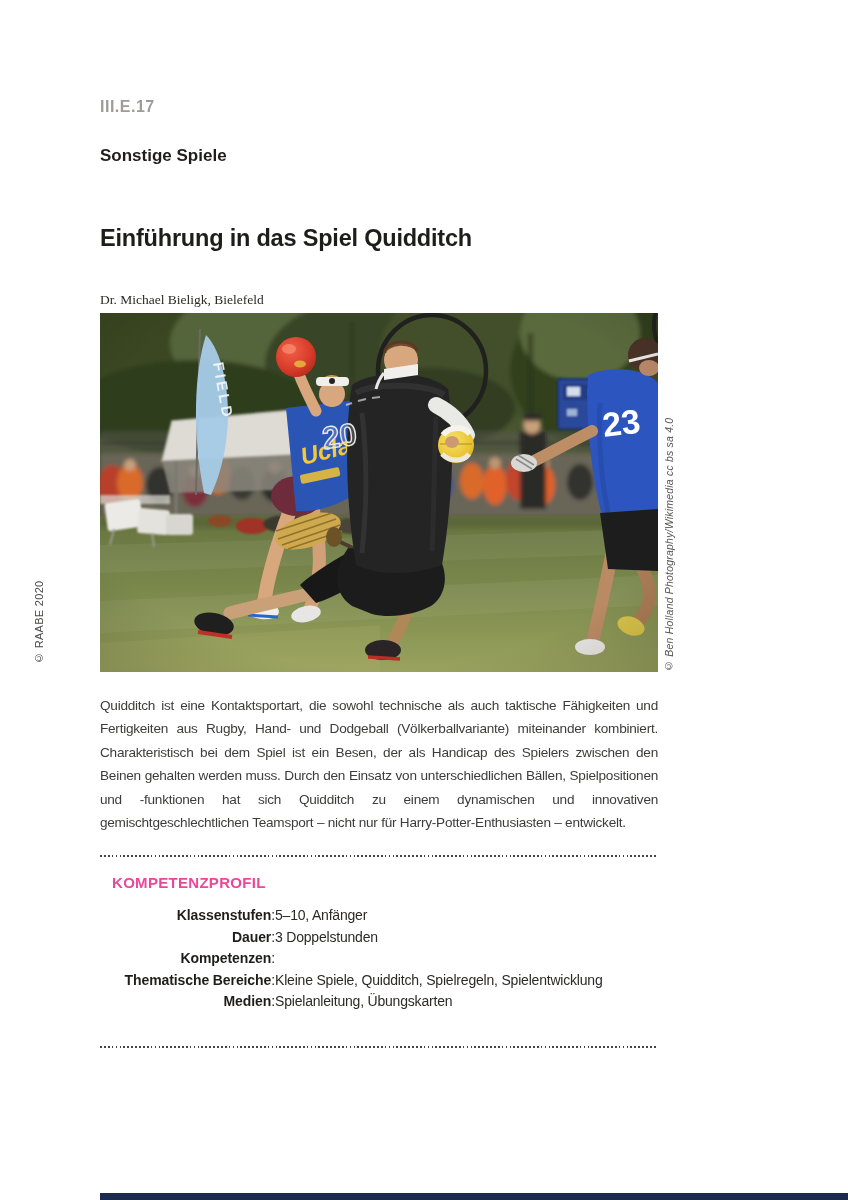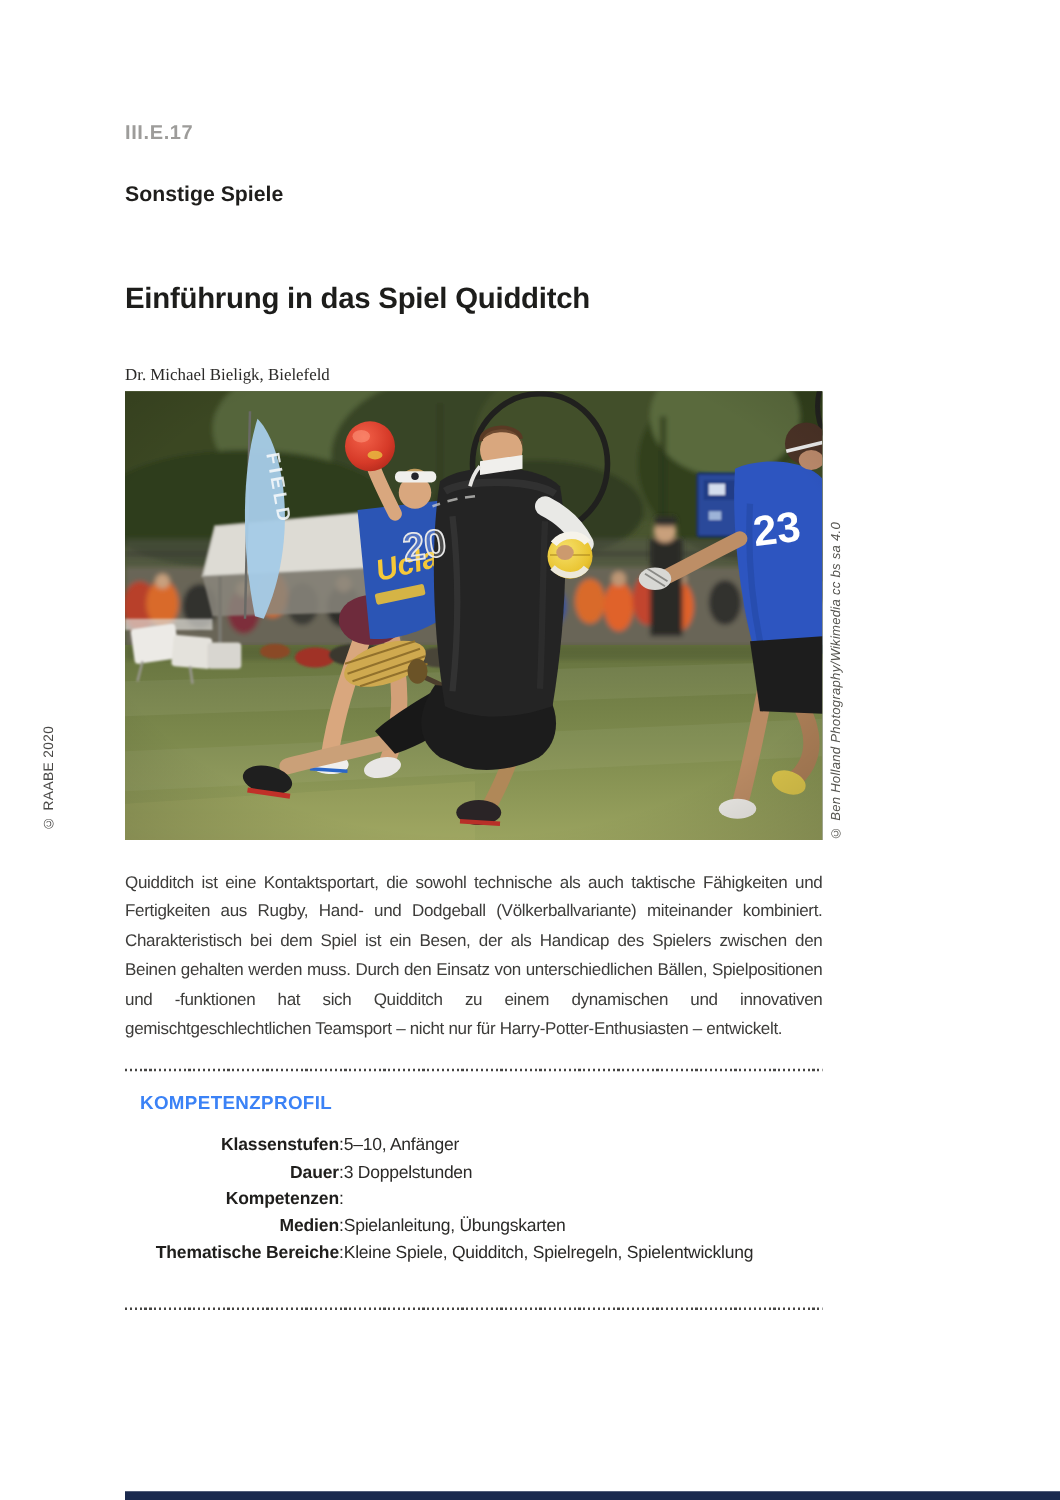--- a/index.html
+++ b/index.html
@@ -29,21 +29,21 @@
   .intro{position:absolute;left:100px;top:694px;width:558px;margin:0;
          font-size:13.6px;line-height:23.4px;color:#3d3c3a;text-align:justify;
          letter-spacing:-.25px;}
 
   .rule{position:absolute;left:100px;width:558px;height:2px;
         background:repeating-linear-gradient(90deg,#454442 0 1.7px,transparent 1.7px 3.9px);}
   .rule-top{top:855px;}
   .rule-bottom{top:1046px;}
 
   .profile{position:absolute;left:112px;top:874px;width:546px;}
-  .profile h2{margin:0 0 14px 0;font-size:15px;font-weight:700;color:#3b82f6;letter-spacing:.3px;}
+  .profile h2{margin:0 0 14px 0;font-size:15px;font-weight:700;color:#ec4899;letter-spacing:.3px;}
   .profile .rows{display:block;}
   .profile .row{display:grid;grid-template-columns:163px 1fr;align-items:start;}
   .profile .lbl{font-weight:700;font-size:14px;line-height:21.5px;color:#1f1e1c;letter-spacing:-.1px;text-align:right;}
   .profile .lbl::after{content:":";font-weight:400;}
   .profile .val{font-weight:400;font-size:14px;line-height:21.5px;color:#2b2a28;letter-spacing:-.2px;}
 
   .footer-bar{position:absolute;left:100px;right:0;bottom:0;height:7px;background:#1b2a4e;}
 </style>
 </head>
 <body>
@@ -300,26 +300,26 @@
         <span class="val">5–10, Anfänger</span>
       </div>
       <div class="row">
         <span class="lbl">Dauer</span>
         <span class="val">3 Doppelstunden</span>
       </div>
       <div class="row">
         <span class="lbl">Kompetenzen</span>
       </div>
       <div class="row">
+        <span class="lbl">Thematische Bereiche</span>
+        <span class="val">Kleine Spiele, Quidditch, Spielregeln, Spielentwicklung</span>
+      </div>
+      <div class="row">
         <span class="lbl">Medien</span>
         <span class="val">Spielanleitung, Übungskarten</span>
       </div>
-      <div class="row">
-        <span class="lbl">Thematische Bereiche</span>
-        <span class="val">Kleine Spiele, Quidditch, Spielregeln, Spielentwicklung</span>
-      </div>
     </div>
   </section>
 
   <div class="rule rule-bottom"></div>
 
   <div class="footer-bar"></div>
 </div>
 
 </body></html>

